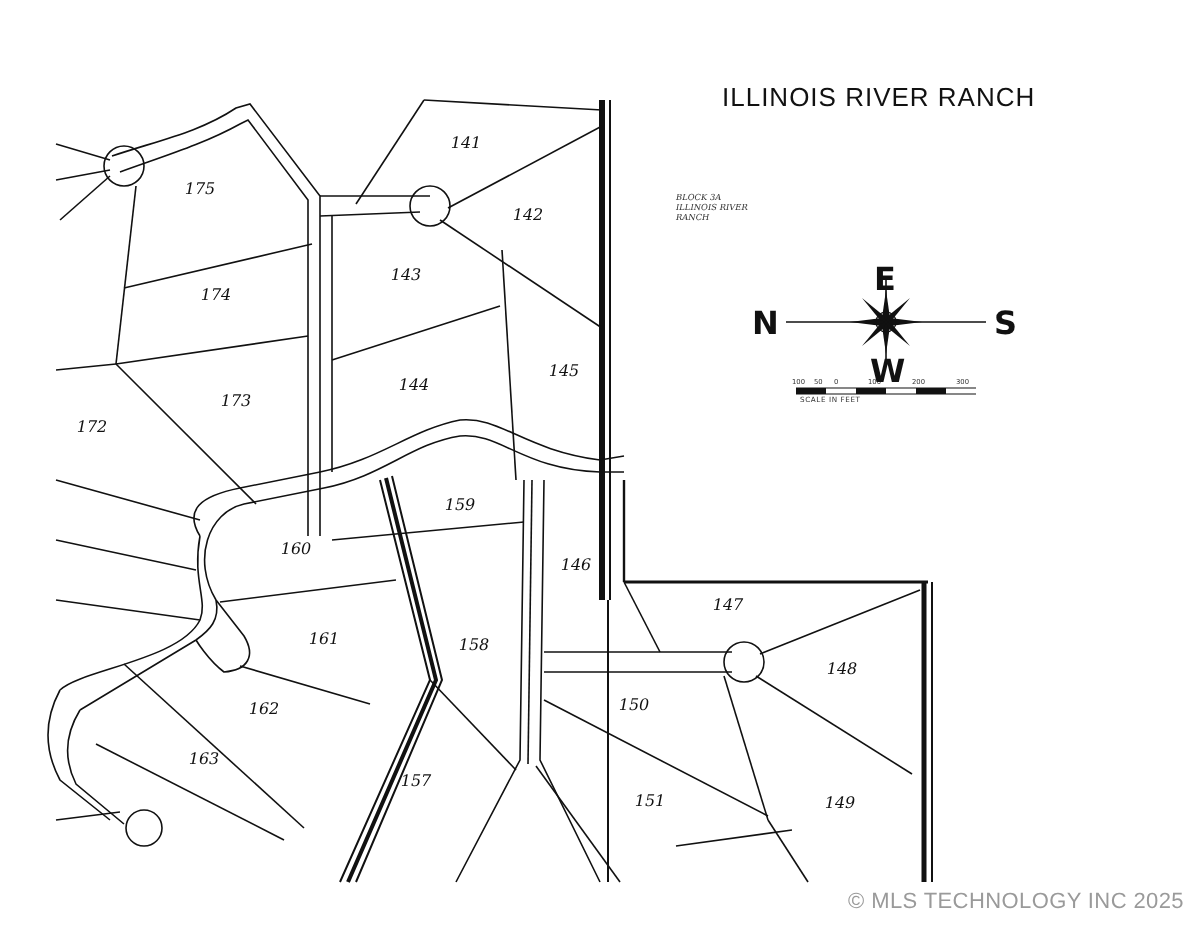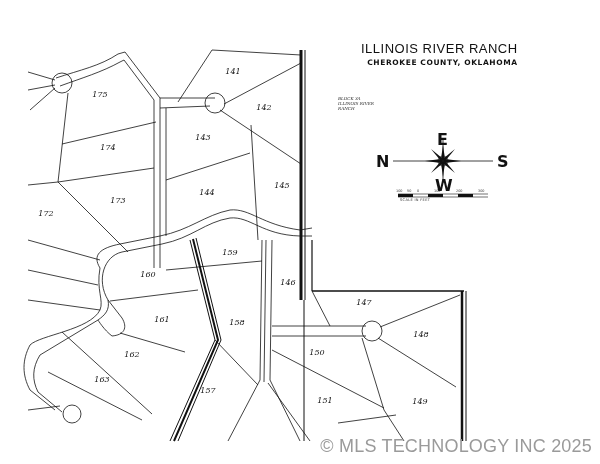--- a/index.html
+++ b/index.html
@@ -1,23 +1,23 @@
 <!DOCTYPE html>
 <html><head>
 <meta charset="utf-8">
 <style>
   html, body { margin: 0; padding: 0; background: #ffffff; }
   body { width: 600px; height: 464px; position: relative; overflow: hidden;
          font-family: "Liberation Sans", sans-serif; color: #111; }
   #plat { position: absolute; left: 0; top: 0; width: 600px; height: 464px; }
-  .title { position: absolute; left: 361px; top: 42px; line-height: 13px; text-align: right; }
+  .title { position: absolute; left: 361px; top: 42px; line-height: 13px; }
   .title .l1, .title .l2 { font-family: "Liberation Sans", sans-serif; font-size: 13px; letter-spacing: 0.5px; color: #111; display: block; white-space: nowrap; }
   .title .l3 { font-family: "DejaVu Sans", sans-serif; font-size: 7.5px; font-weight: bold; letter-spacing: 0.6px; display: block; margin-top: 1px; white-space: nowrap; }
   .compass-letter { position: absolute; font-family: "DejaVu Sans", sans-serif; font-weight: bold; font-size: 16px; color: #111; }
-  .watermark { position: absolute; right: 8px; bottom: 7px; font-family: "Liberation Sans", sans-serif; font-size: 18px; color: #9a9a9a; letter-spacing: 0.2px; }
+  .watermark { position: absolute; right: 8px; bottom: 7px; font-family: "Liberation Sans", sans-serif; font-size: 11px; color: #9a9a9a; letter-spacing: 0.2px; }
   .lot { font-family: "DejaVu Serif", serif; font-style: italic; font-size: 8px; fill: #111; }
   .ac  { font-family: "DejaVu Sans", sans-serif; font-size: 3.2px; fill: #222; }
   .tiny { font-family: "DejaVu Sans", sans-serif; font-size: 3.4px; fill: #333; }
   .blocklbl { position: absolute; left: 338px; top: 96px; font-family: "DejaVu Serif", serif; font-style: italic; font-size: 4.2px; line-height: 5px; color: #333; }
   .scale-lbl { position: absolute; left: 400px; top: 198px; font-family: "DejaVu Sans", sans-serif; font-size: 3.6px; color: #333; letter-spacing: 0.3px; }
 </style>
 </head>
 <body>
 
 <svg id="plat" viewBox="0 0 600 464" xmlns="http://www.w3.org/2000/svg">
@@ -181,21 +181,20 @@
     <text class="tiny" x="407" y="192">50</text>
     <text class="tiny" x="417" y="192">0</text>
     <text class="tiny" x="434" y="192">100</text>
     <text class="tiny" x="456" y="192">200</text>
     <text class="tiny" x="478" y="192">300</text>
   </g>
 </svg>
 
 <div class="title">
   <span class="l1">ILLINOIS RIVER RANCH</span>
-  <span class="l3">CHEROKEE COUNTY, OKLAHOMA</span>
 </div>
 
 <div class="blocklbl" style="width:44px;">BLOCK 3A ILLINOIS RIVER RANCH</div>
 
 <span class="compass-letter" style="left:437px; top:130px;">E</span>
 <span class="compass-letter" style="left:376px; top:152px;">N</span>
 <span class="compass-letter" style="left:497px; top:152px;">S</span>
 <span class="compass-letter" style="left:435px; top:176px;">W</span>
 
 <span class="scale-lbl">SCALE IN FEET</span>

